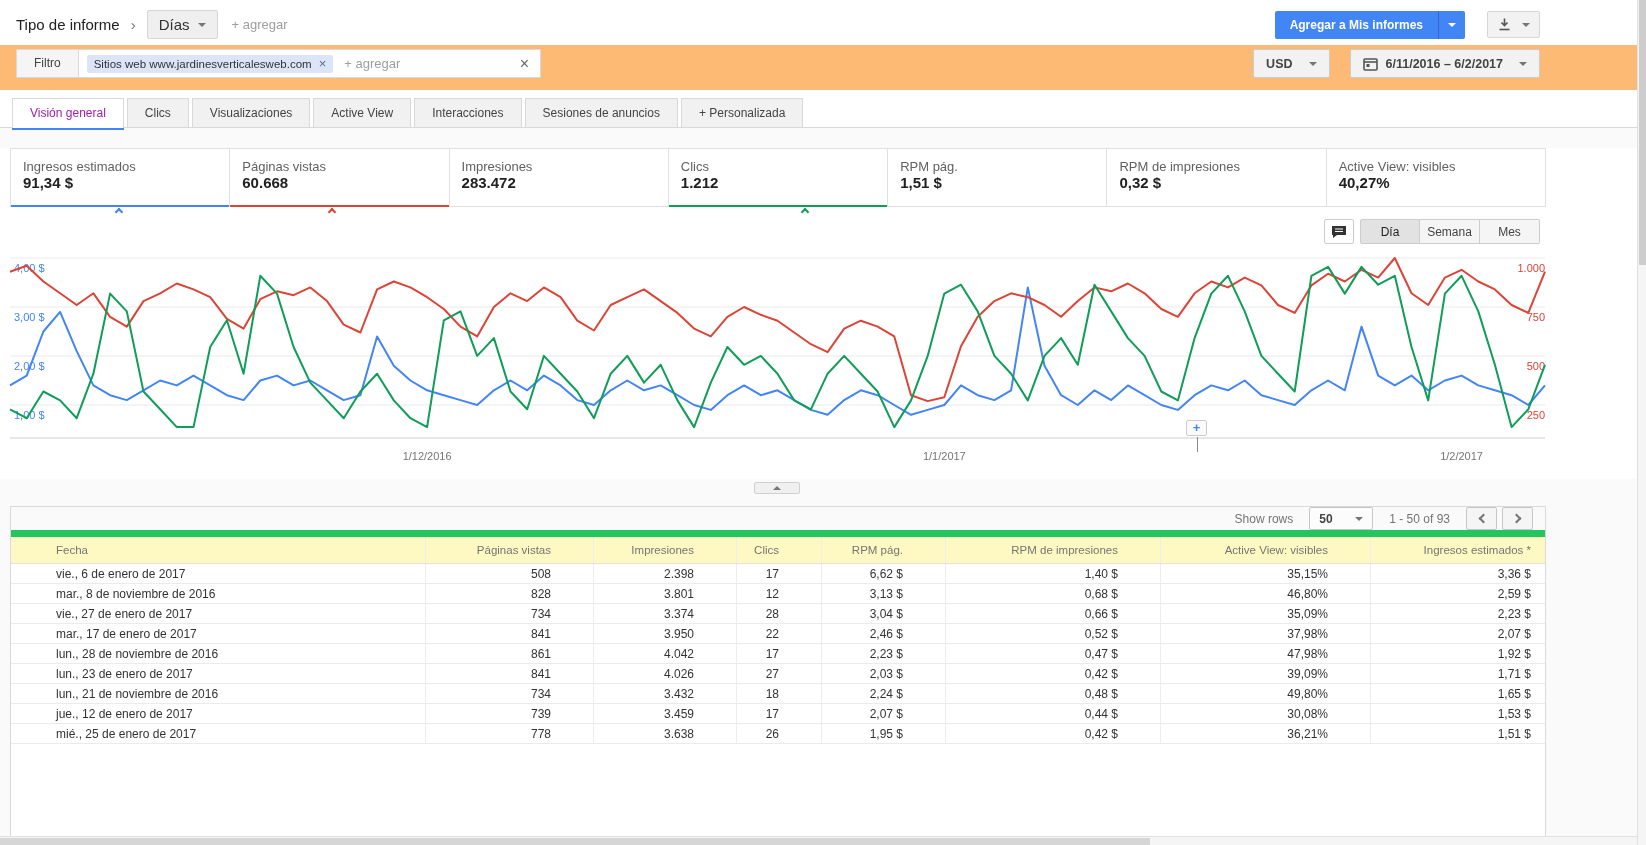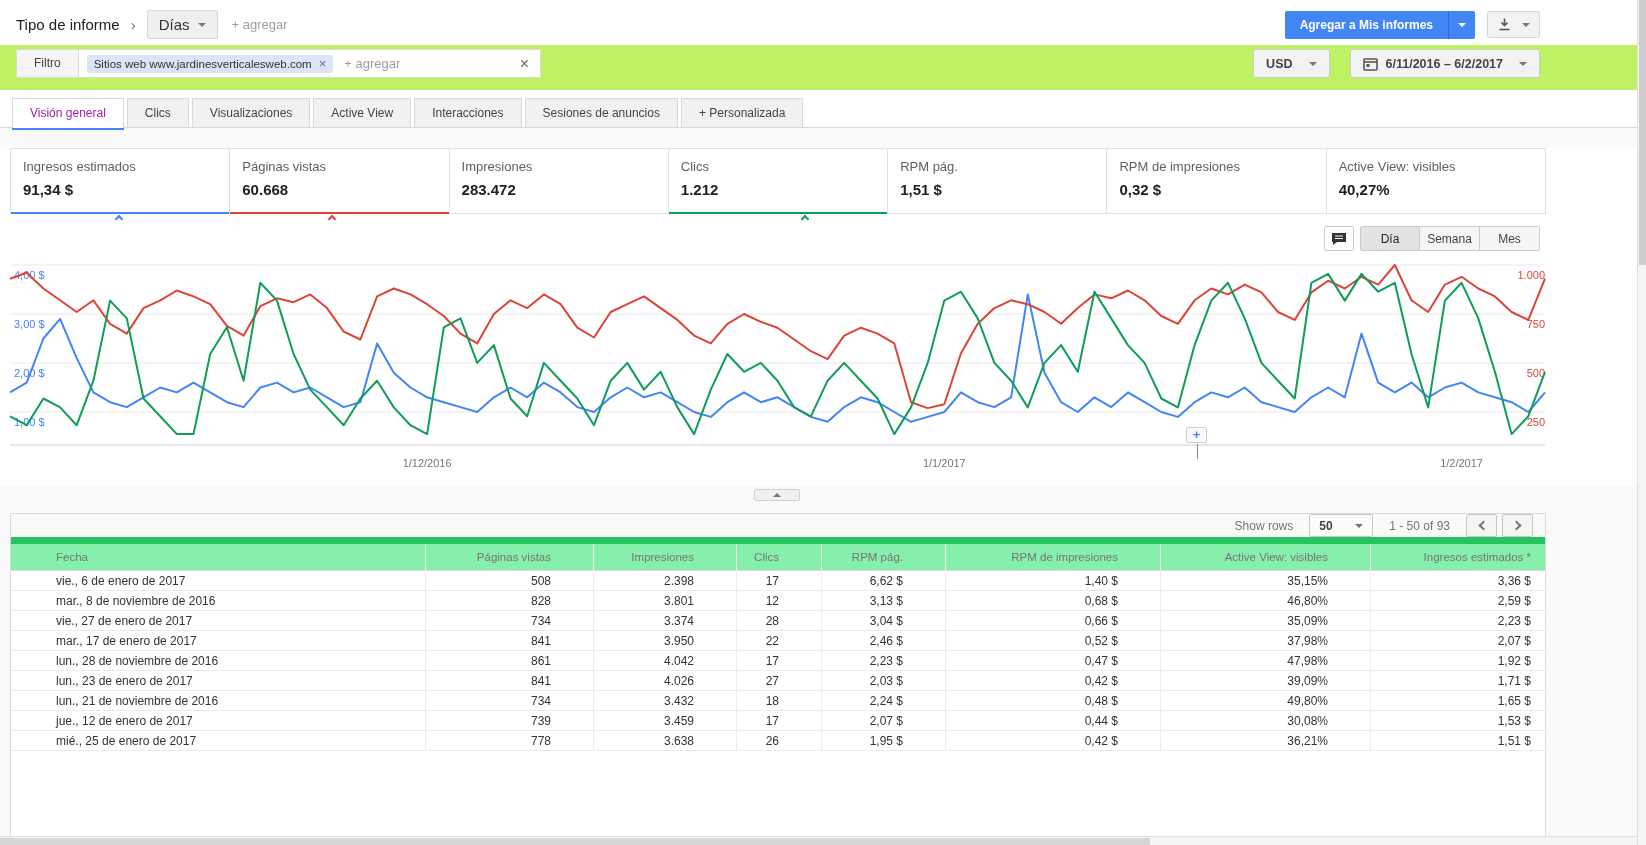--- a/index.html
+++ b/index.html
@@ -12,45 +12,45 @@
   .topband { background:#fff; }
   .topbar { display:flex; justify-content:space-between; align-items:center; padding:10px 106px 6px 16px; }
   .topbar-left { display:flex; align-items:center; }
   .pg-title { font-size:15px; color:#212121; }
   .crumb-sep { color:#777; font-size:15px; margin:0 11px; }
   .btn { display:inline-flex; align-items:center; justify-content:center; border-radius:2px; cursor:pointer; font-family:inherit; }
   .btn.gray { background:#efefef; border:1px solid #d6d6d6; padding:5px 11px; font-size:15px; color:#333; }
   .caret { width:0; height:0; border-left:4px solid transparent; border-right:4px solid transparent; border-top:4px solid #757575; display:inline-block; margin-left:8px; }
   .caret.white { border-top-color:#fff; }
   .add-link { color:#9e9e9e; font-size:13px; margin-left:14px; cursor:pointer; }
-  .topbar-right { display:flex; align-items:center; gap:12px; }
+  .topbar-right { display:flex; align-items:center; gap:22px; }
   .split-btn { display:flex; }
   .btn.blue { background:#4285f4; color:#fff; font-size:12px; font-weight:bold; padding:7px 15px; border:none; }
   .btn.blue.caret-part { padding:7px 9px; border-left:1px solid #3367d6; border-radius:0 2px 2px 0; }
   .btn.blue.main-part { border-radius:2px 0 0 2px; }
   .btn.icon-btn { background:#f2f2f2; border:1px solid #d6d6d6; padding:5px 9px; gap:2px; }
   
-  .filterbar { display:flex; justify-content:space-between; align-items:center; padding:4px 106px 12px 16px; background:#bef264; }
+  .filterbar { display:flex; justify-content:space-between; align-items:center; padding:4px 106px 12px 16px; background:#fdba74; }
   .filter-box { display:flex; align-items:center; border:1px solid #d9d9d9; background:#fff; width:525px; height:29px; }
   .filter-label { background:#f5f5f5; border-right:1px solid #d9d9d9; padding:0 17px; line-height:27px; font-size:12px; color:#444; }
   .chip { display:flex; align-items:center; gap:7px; background:#dce4f7; border-radius:2px; margin-left:8px; padding:3px 7px; font-size:11.5px; color:#333; cursor:pointer; }
   .chip-x { color:#5f6b85; font-size:13px; line-height:10px; cursor:pointer; }
   .filter-add { color:#9e9e9e; font-size:13px; margin-left:11px; cursor:pointer; }
   .filter-clear { margin-left:auto; margin-right:11px; color:#666; font-size:16px; cursor:pointer; }
   .filterbar-right { display:flex; align-items:center; gap:20px; }
   .btn.light { background:#f2f2f2; border:1px solid #ccc; height:29px; padding:0 12px; font-size:12.5px; font-weight:bold; color:#444; gap:8px; }
   
   .tabs { display:flex; align-items:flex-end; gap:3px; padding:8px 0 0 12px; background:#fff; border-bottom:1px solid #d9d9d9; }
   .tab { background:#f1f1f1; border:1px solid #d9d9d9; border-bottom:none; padding:7px 17px; font-size:12px; color:#444; cursor:pointer; font-family:inherit; }
   .tab.active { background:#fff; color:#a21caf; margin-bottom:-1px; padding-bottom:8px; box-shadow:0 2px 0 #4285f4; position:relative; z-index:2; }
   
   .main-white { background:#fff; }
   .cards { display:flex; margin:20px 100px 0 10px; border-top:1px solid #e0e0e0; border-bottom:1px solid #e0e0e0; border-left:1px solid #e0e0e0; background:#fff; }
   .card { flex:1; position:relative; padding:10px 6px 15px 12px; border-right:1px solid #e0e0e0; cursor:pointer; }
-  .card-label { font-size:13px; color:#616161; margin-bottom:7px; }
+  .card-label { font-size:13px; color:#616161; }
   .card-value { font-size:15px; font-weight:bold; color:#212121; }
   .card-accent { position:absolute; left:0; right:0; bottom:-1px; height:2px; }
   .card-caret { position:absolute; bottom:-9px; width:6px; height:6px; border-top:2px solid; border-left:2px solid; transform:rotate(45deg); }
   
   .chart-toolbar { display:flex; justify-content:flex-end; align-items:center; gap:6px; margin:12px 106px 0 10px; height:25px; }
   .comment-btn { width:30px; height:25px; background:#fff; border:1px solid #ccc; border-radius:2px; display:flex; align-items:center; justify-content:center; cursor:pointer; }
   .segmented { display:flex; }
   .seg-btn { min-width:60px; height:25px; background:#f5f5f5; border:1px solid #ccc; border-left:none; font-size:12px; color:#444; cursor:pointer; font-family:inherit; }
   .seg-btn:first-child { border-left:1px solid #ccc; border-radius:2px 0 0 2px; }
   .seg-btn:last-child { border-radius:0 2px 2px 0; }
@@ -66,21 +66,21 @@
   .tri-up { width:0; height:0; border-left:4px solid transparent; border-right:4px solid transparent; border-bottom:4px solid #777; }
   
   .table-section { margin:0 100px 0 10px; border:1px solid #d9d9d9; background:#fff; height:346px; overflow:hidden; }
   .table-toolbar { height:30px; background:#fafafa; border-bottom:7px solid #22c55e; display:flex; align-items:center; justify-content:flex-end; gap:16px; padding-right:12px; font-size:12px; color:#757575; }
   .rows-select { display:flex; align-items:center; justify-content:space-between; width:64px; height:23px; border:1px solid #c6c6c6; background:#fcfcfc; border-radius:2px; padding:0 9px; font-size:12px; font-weight:bold; color:#444; cursor:pointer; }
   .pager { display:flex; gap:5px; }
   .pager-btn { width:31px; height:23px; border:1px solid #c6c6c6; background:#f5f5f5; border-radius:2px; display:flex; align-items:center; justify-content:center; cursor:pointer; }
   .chev { width:7px; height:7px; border-top:2px solid #757575; border-right:2px solid #757575; display:inline-block; }
   .chev.left { transform:rotate(-135deg); margin-left:3px; }
   .chev.right { transform:rotate(45deg); margin-right:3px; }
-  .thead { display:flex; align-items:center; height:27px; background:#86efac; border-bottom:1px solid #e0e0e0; color:#757575; font-size:11.5px; }
+  .thead { display:flex; align-items:center; height:27px; background:#fef9c3; border-bottom:1px solid #e0e0e0; color:#757575; font-size:11.5px; }
   .trow { display:flex; align-items:flex-start; height:20px; border-bottom:1px solid #ebebeb; font-size:12px; color:#333; background:#fff; }
   .cell { display:flex; align-items:center; justify-content:flex-end; height:100%; padding-right:42px; border-left:1px solid #ededed; }
   .cell.c0 { flex:1; justify-content:flex-start; padding-left:45px; padding-right:0; border-left:none; }
   .cell.c1 { width:168px; } .cell.c2 { width:143px; } .cell.c3 { width:85px; }
   .cell.c4 { width:124px; } .cell.c5 { width:215px; } .cell.c6 { width:210px; }
   .cell.c7 { width:175px; padding-right:14px; }
   
   .vscroll { position:absolute; top:0; right:0; width:9px; height:100%; background:#f5f5f5; border-left:1px solid #e0e0e0; }
   .vthumb { position:absolute; top:0; left:1px; width:7px; height:265px; background:#cdcdcd; }
   .hscroll { position:absolute; bottom:0; left:0; width:1637px; height:9px; background:#f5f5f5; border-top:1px solid #e0e0e0; }

